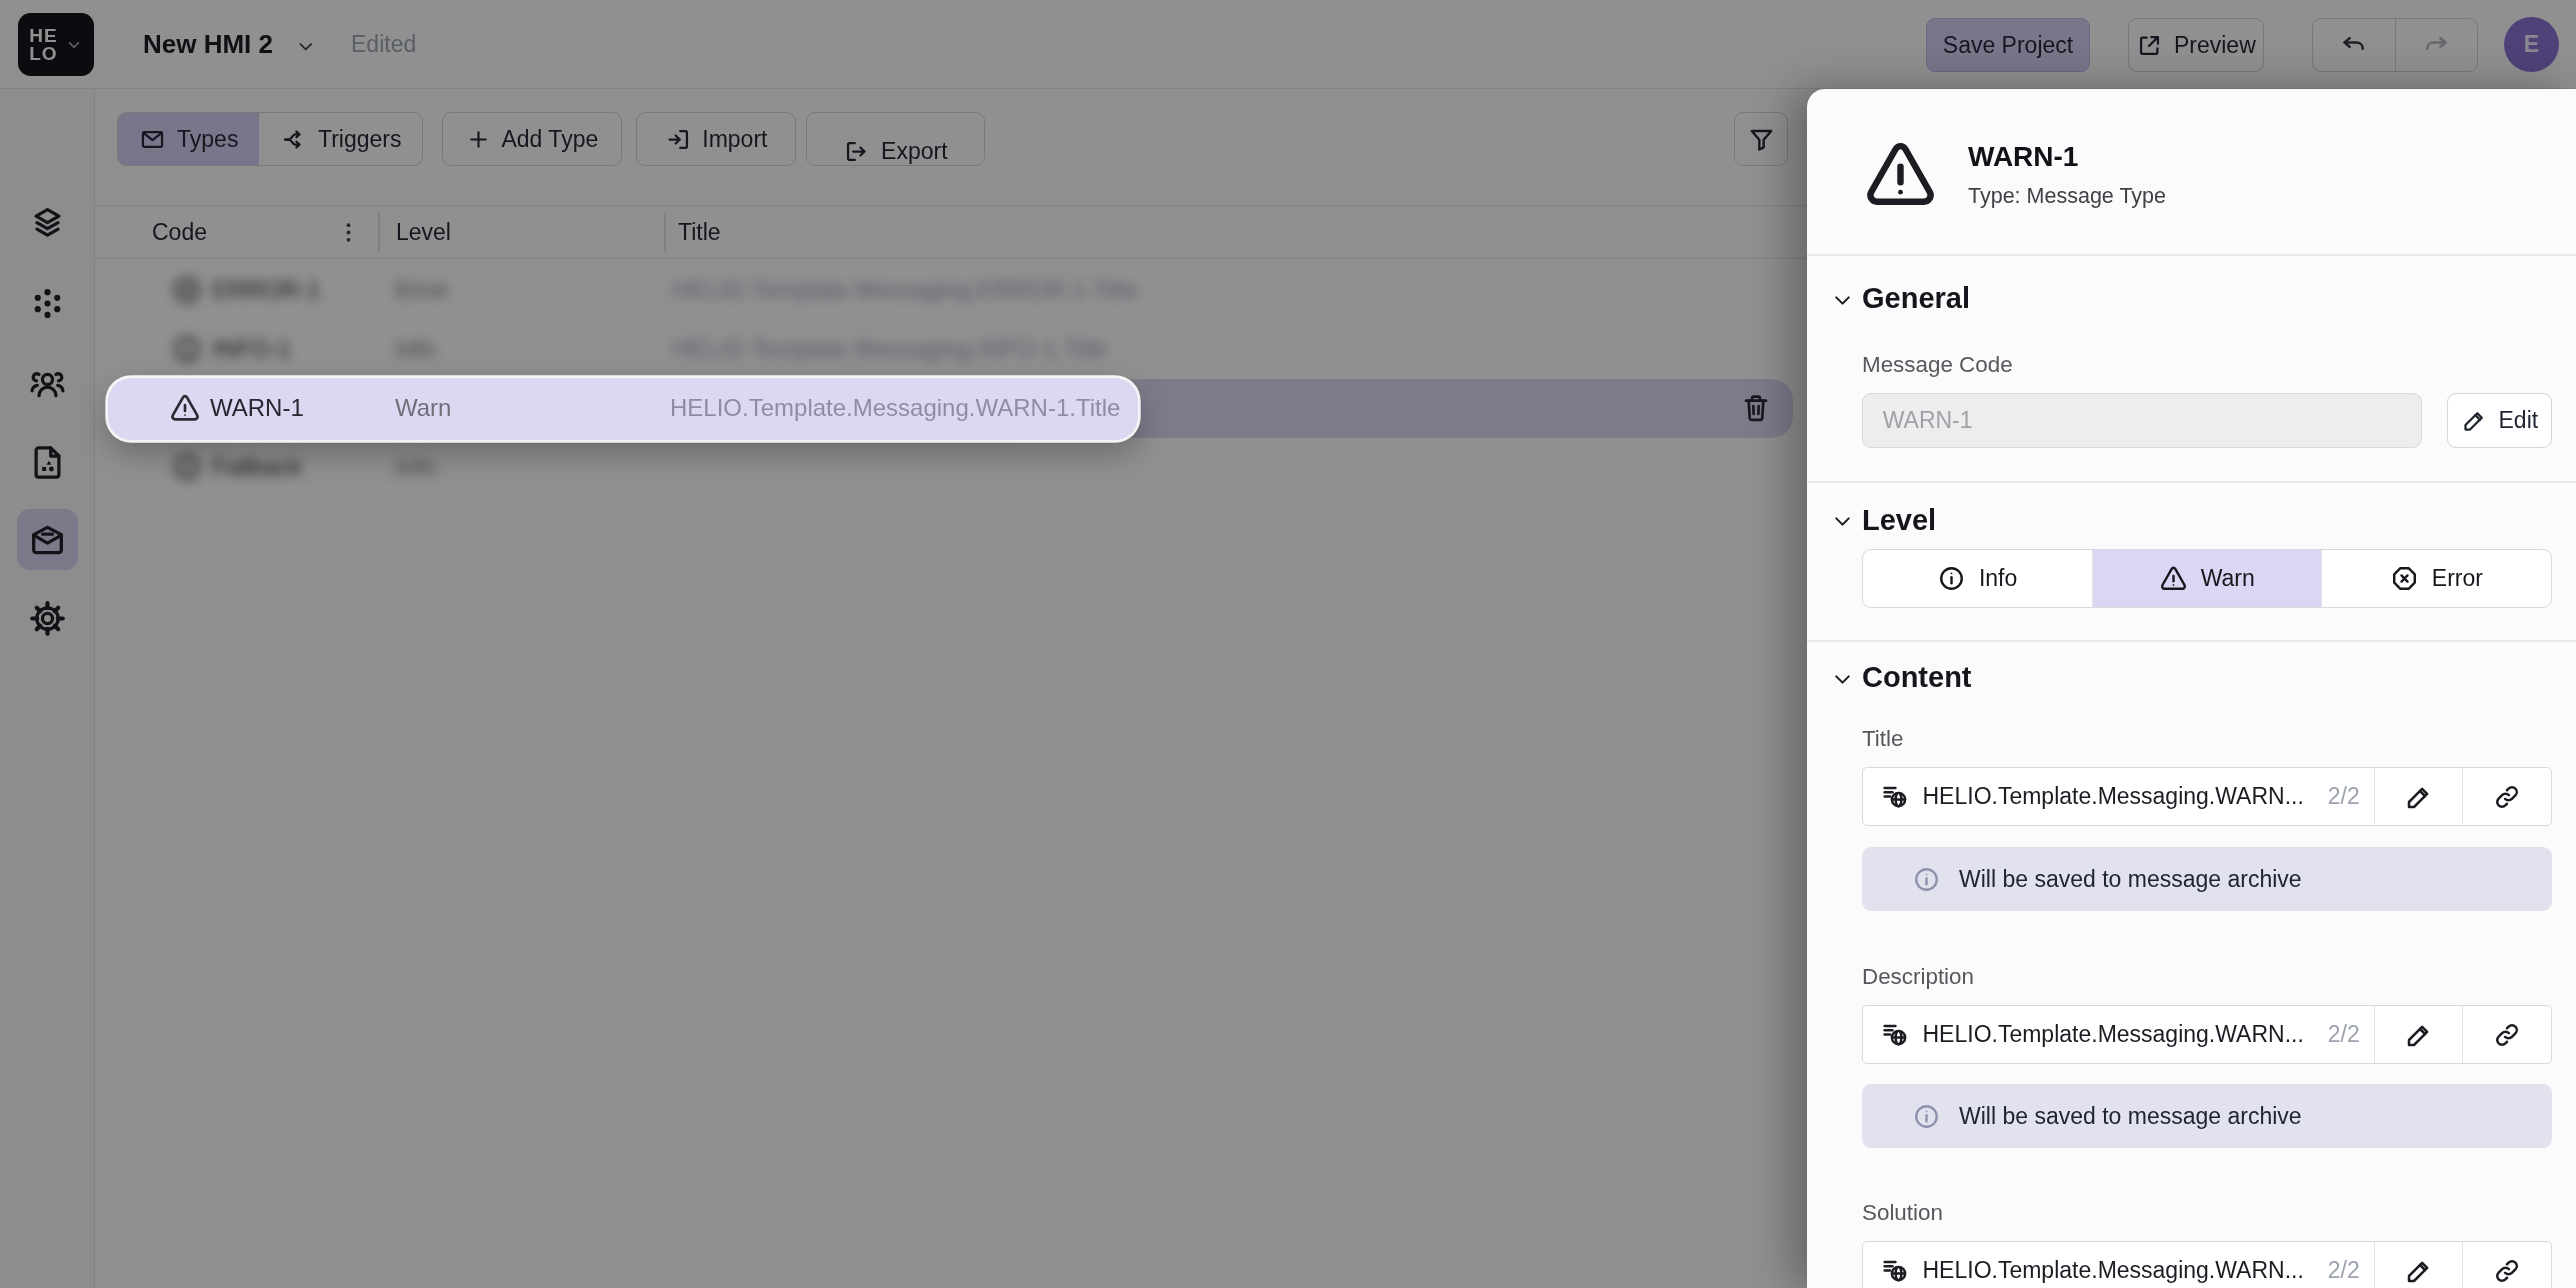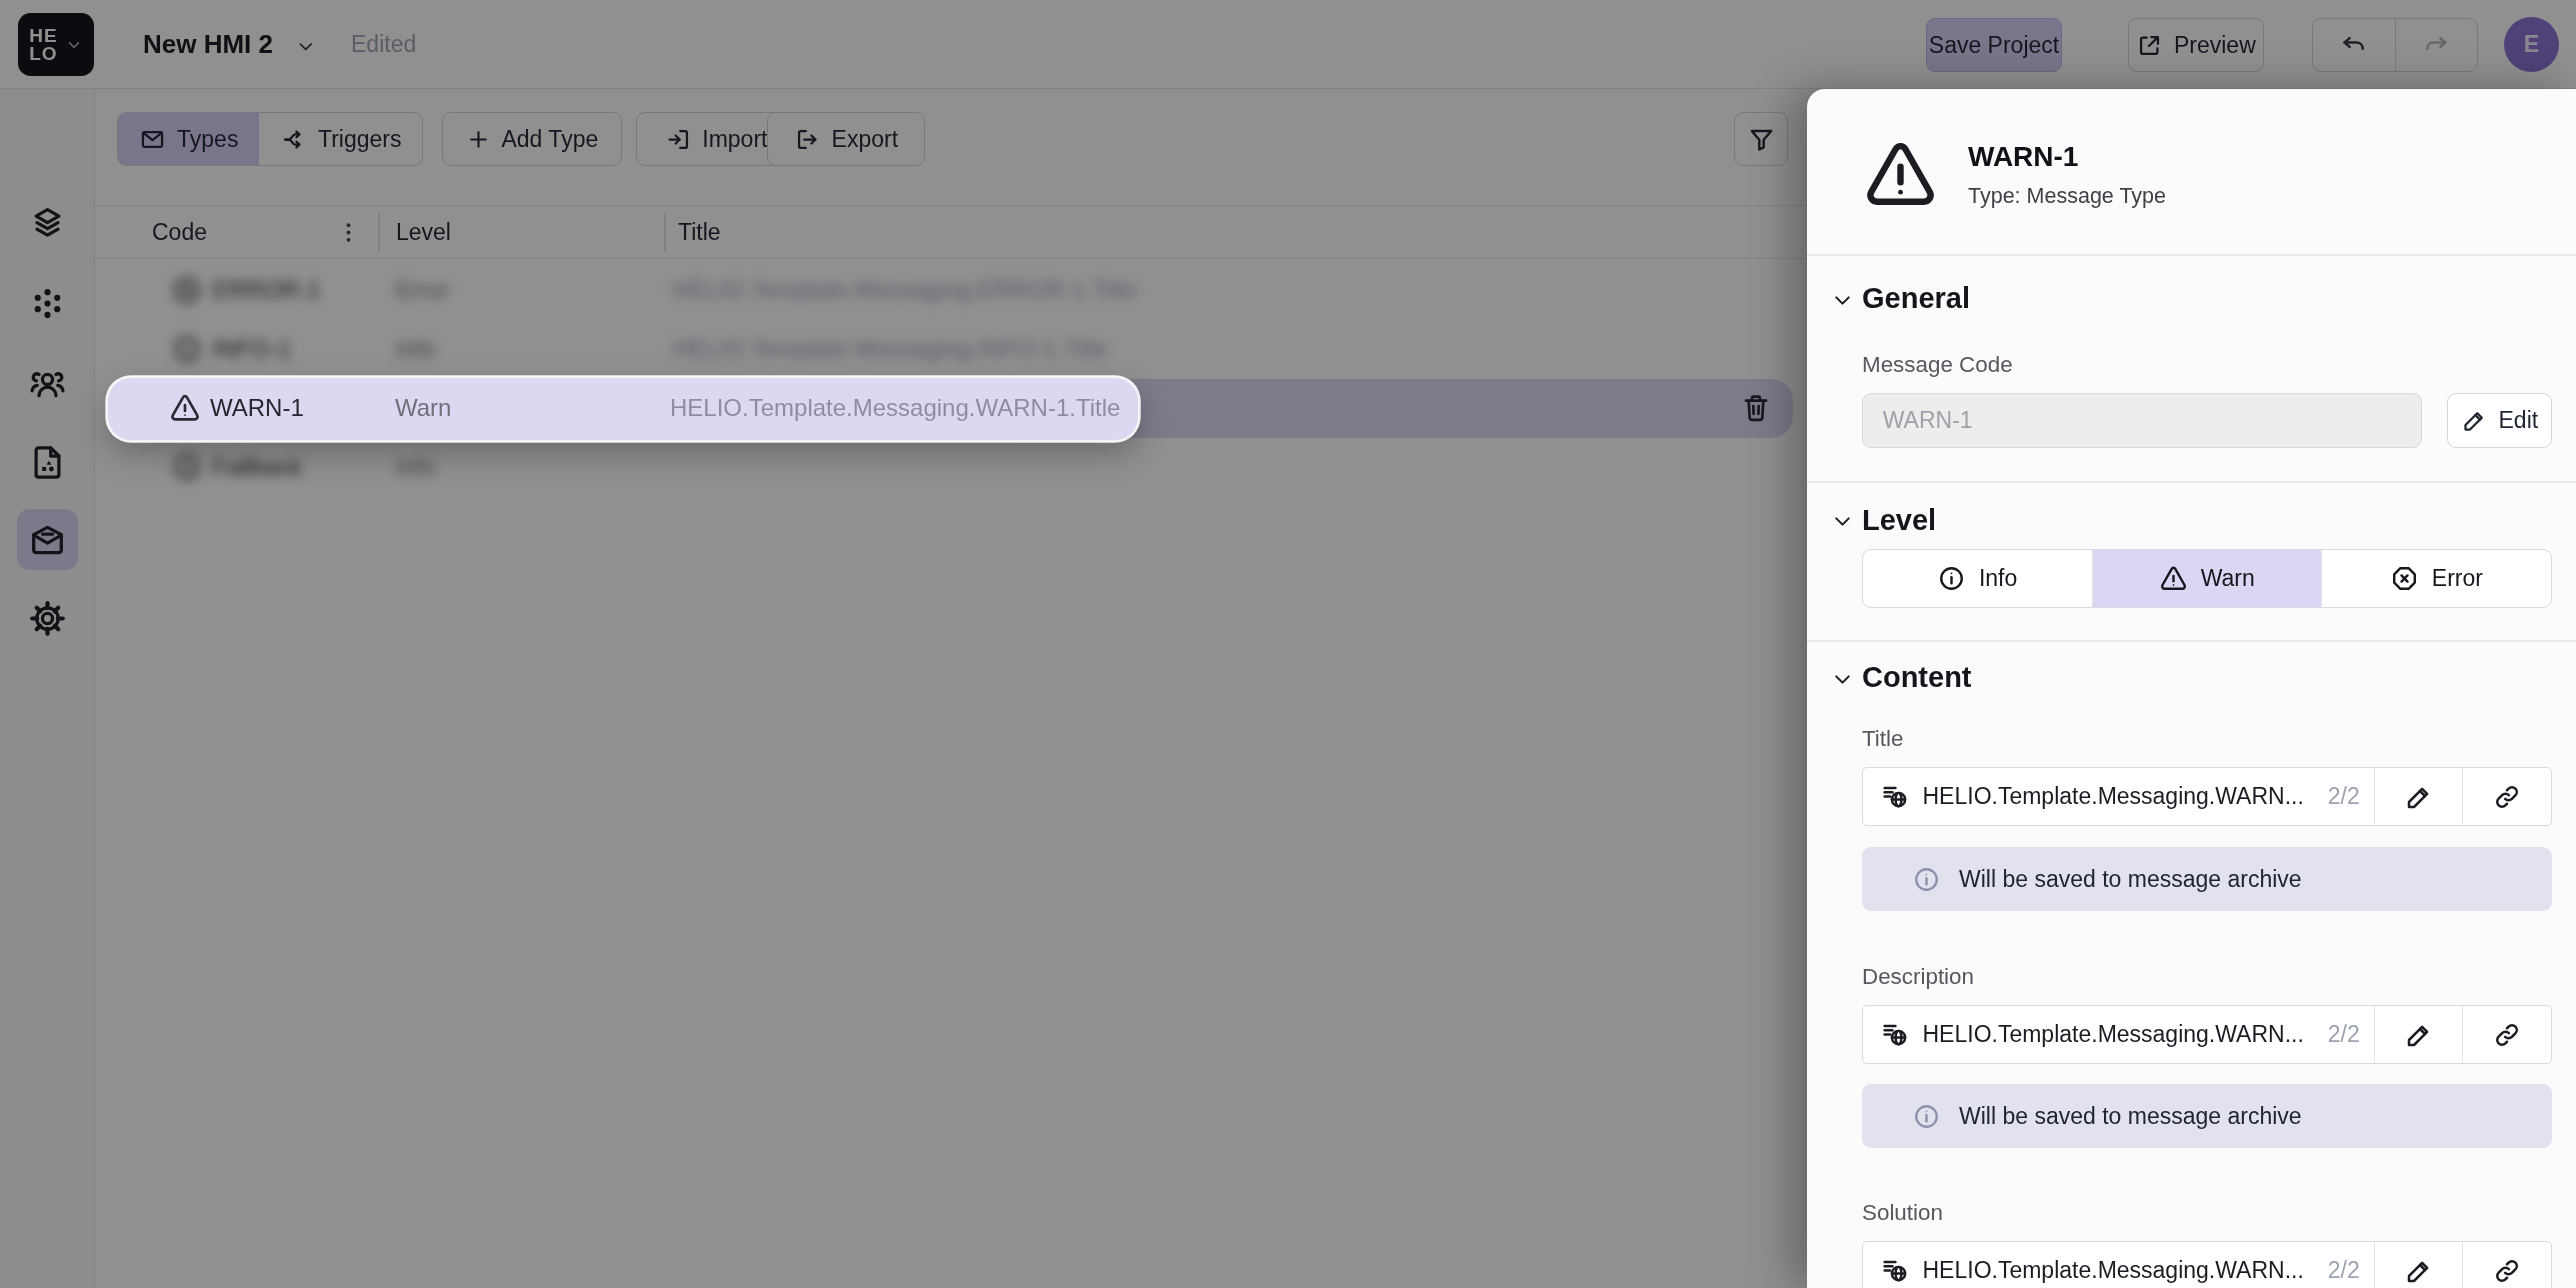--- a/index.html
+++ b/index.html
@@ -14,21 +14,21 @@
             border-bottom:1.8px solid #e7e7ea; }
   .logo-btn { position:absolute; left:18px; top:13.4px; width:76px; height:63px; background:#101014;
               border-radius:12.5px; display:flex; align-items:center; justify-content:center; gap:7.2px; }
   .logo-txt { color:#fff; font-size:19px; font-weight:700; line-height:18px; letter-spacing:0.9px; text-align:left; }
   .logo-chev { color:#b9b9c0; width:18px; height:18px; }
   .proj-name { position:absolute; left:143px; top:29px; font-size:26px; font-weight:700; color:#16181d; }
   .proj-chev { position:absolute; left:295px; top:36px; width:21.5px; height:21.5px; color:#3f3f46; }
   .proj-status { position:absolute; left:351px; top:31px; font-size:23px; color:#9ca3af; }
   .btn { display:flex; align-items:center; justify-content:center; gap:10.7px; background:#fff;
          border:1.8px solid #d4d4da; border-radius:9px; font-size:23px; color:#1f2430; font-weight:400; }
-  .save-btn  { position:absolute; left:1926px; top:18px; width:136px; height:54px; }
+  .save-btn  { position:absolute; left:1926px; top:18px; width:164px; height:54px; }
   .prev-btn  { position:absolute; left:2128px; top:18px; width:136px; height:54px; }
   .hist-group{ position:absolute; left:2312px; top:18px; width:166px; height:54px; border:1.8px solid #d4d4da;
                border-radius:9px; display:flex; background:#fff; overflow:hidden; }
   .hist-cell { flex:1; display:flex; align-items:center; justify-content:center; }
   .hist-cell + .hist-cell { border-left:1.8px solid #d4d4da; }
   .undo-ic { color:#33343b; width:30px; height:30px; }
   .redo-ic { color:#b2b2bb; width:30px; height:30px; }
   .avatar { position:absolute; left:2504px; top:17px; width:55px; height:55px; border-radius:50%;
             display:flex; align-items:center; justify-content:center; color:#f1edfb; font-size:23px; font-weight:700; }
 
@@ -245,21 +245,21 @@
       <span>Add Type</span>
     </button>
     <button class="btn tbtn" style="left:541px;width:160px;">
       <svg class="ic" style="width:27px;height:27px;" viewBox="0 0 24 24">
         <path d="M13.5 4.5H18A1.5 1.5 0 0 1 19.5 6v12a1.5 1.5 0 0 1-1.5 1.5h-4.5"></path>
           <path d="M4 12h9"></path>
           <path d="M9.5 8.5L13 12l-3.5 3.5"></path>
       </svg>
       <span>Import</span>
     </button>
-    <button class="btn tbtn" style="left:672px;width:158px;">
+    <button class="btn tbtn" style="left:711px;width:179px;align-items:flex-end;">
       <svg class="ic" style="width:27px;height:27px;" viewBox="0 0 24 24">
         <path d="M10.5 4.5H6A1.5 1.5 0 0 0 4.5 6v12A1.5 1.5 0 0 0 6 19.5h4.5"></path>
           <path d="M9 12h10"></path>
           <path d="M15.5 8.5L19 12l-3.5 3.5"></path>
       </svg>
       <span>Export</span>
     </button>
 
     <button class="btn filter-btn">
       <svg class="ic" viewBox="0 0 24 24">

